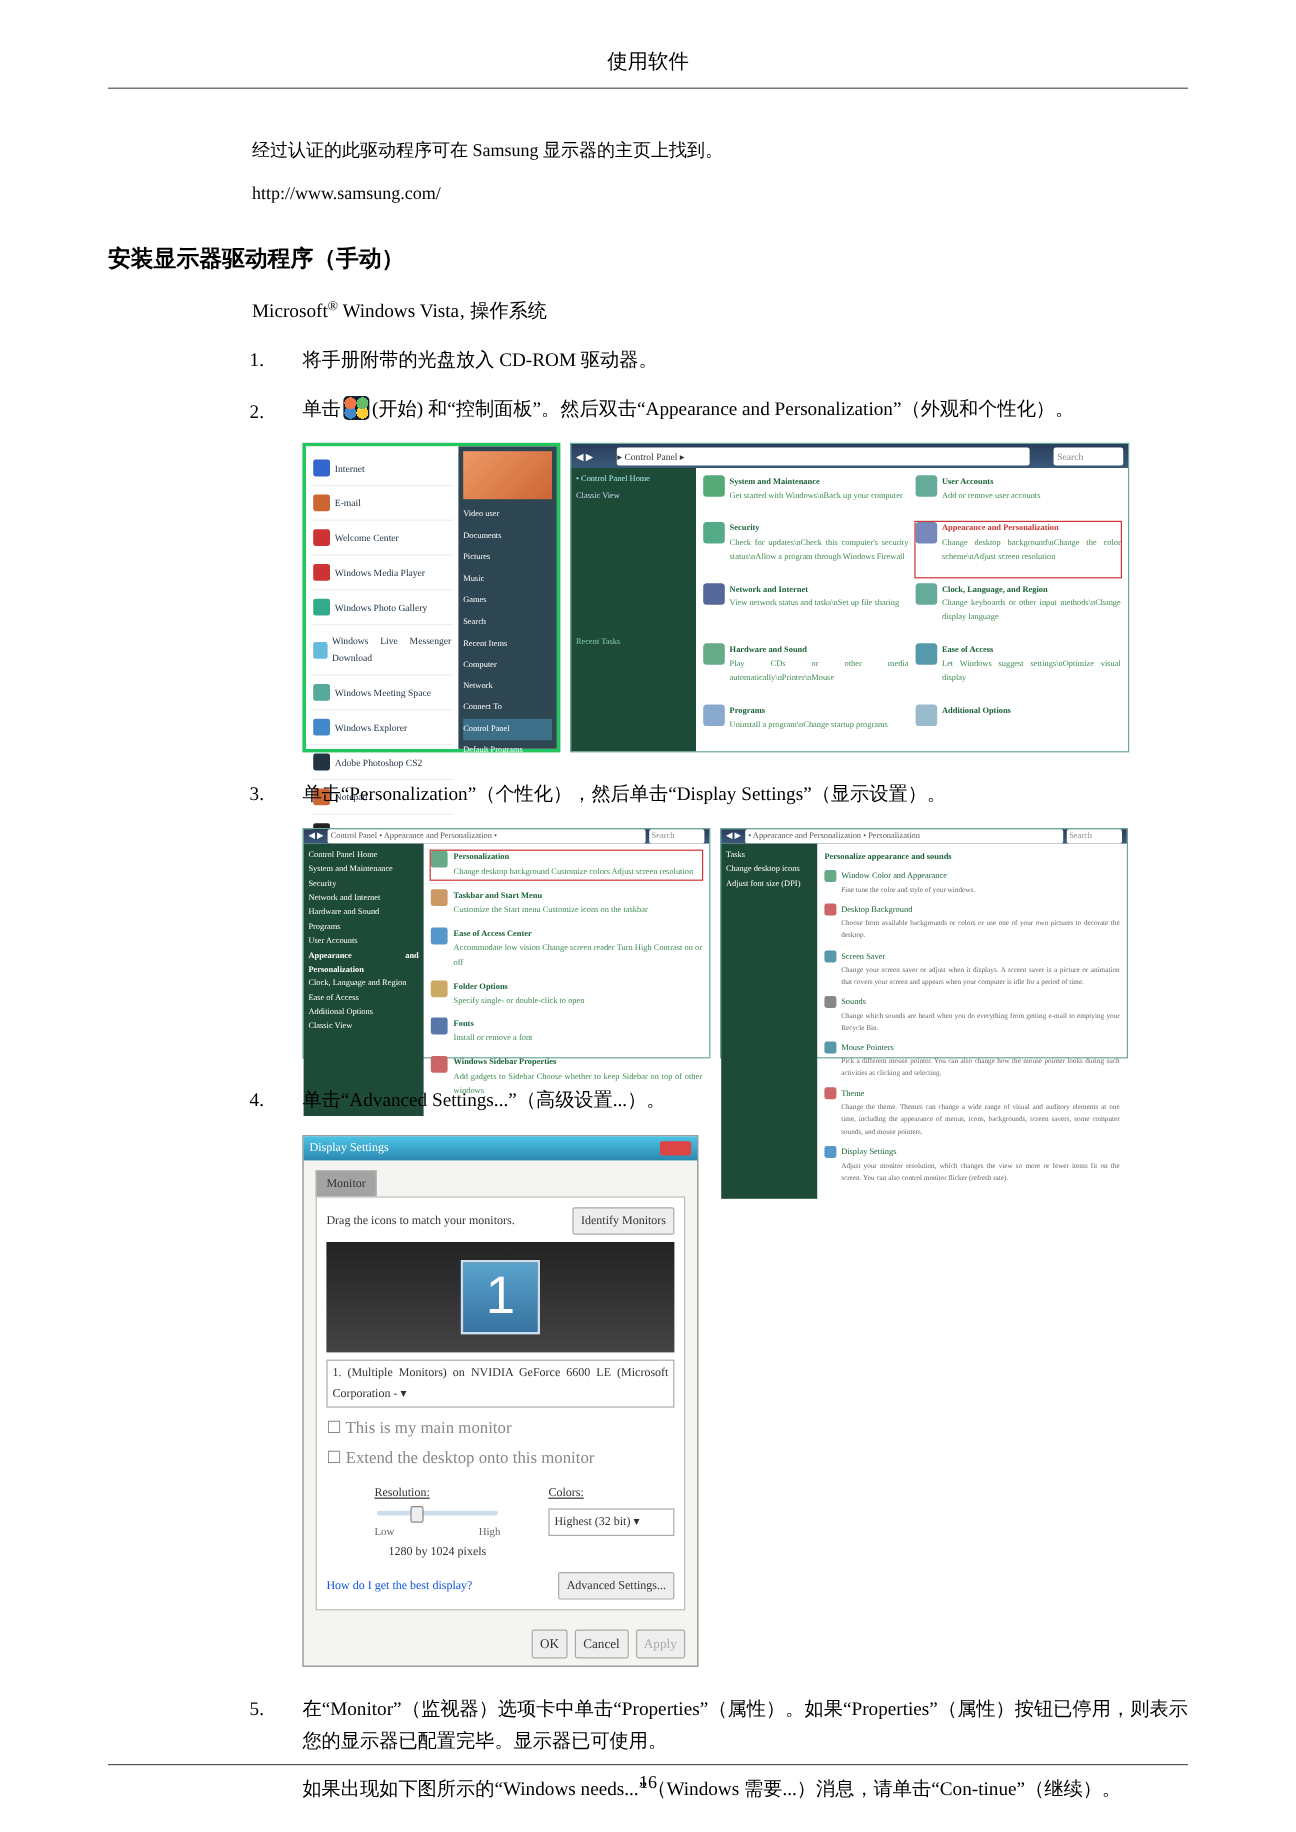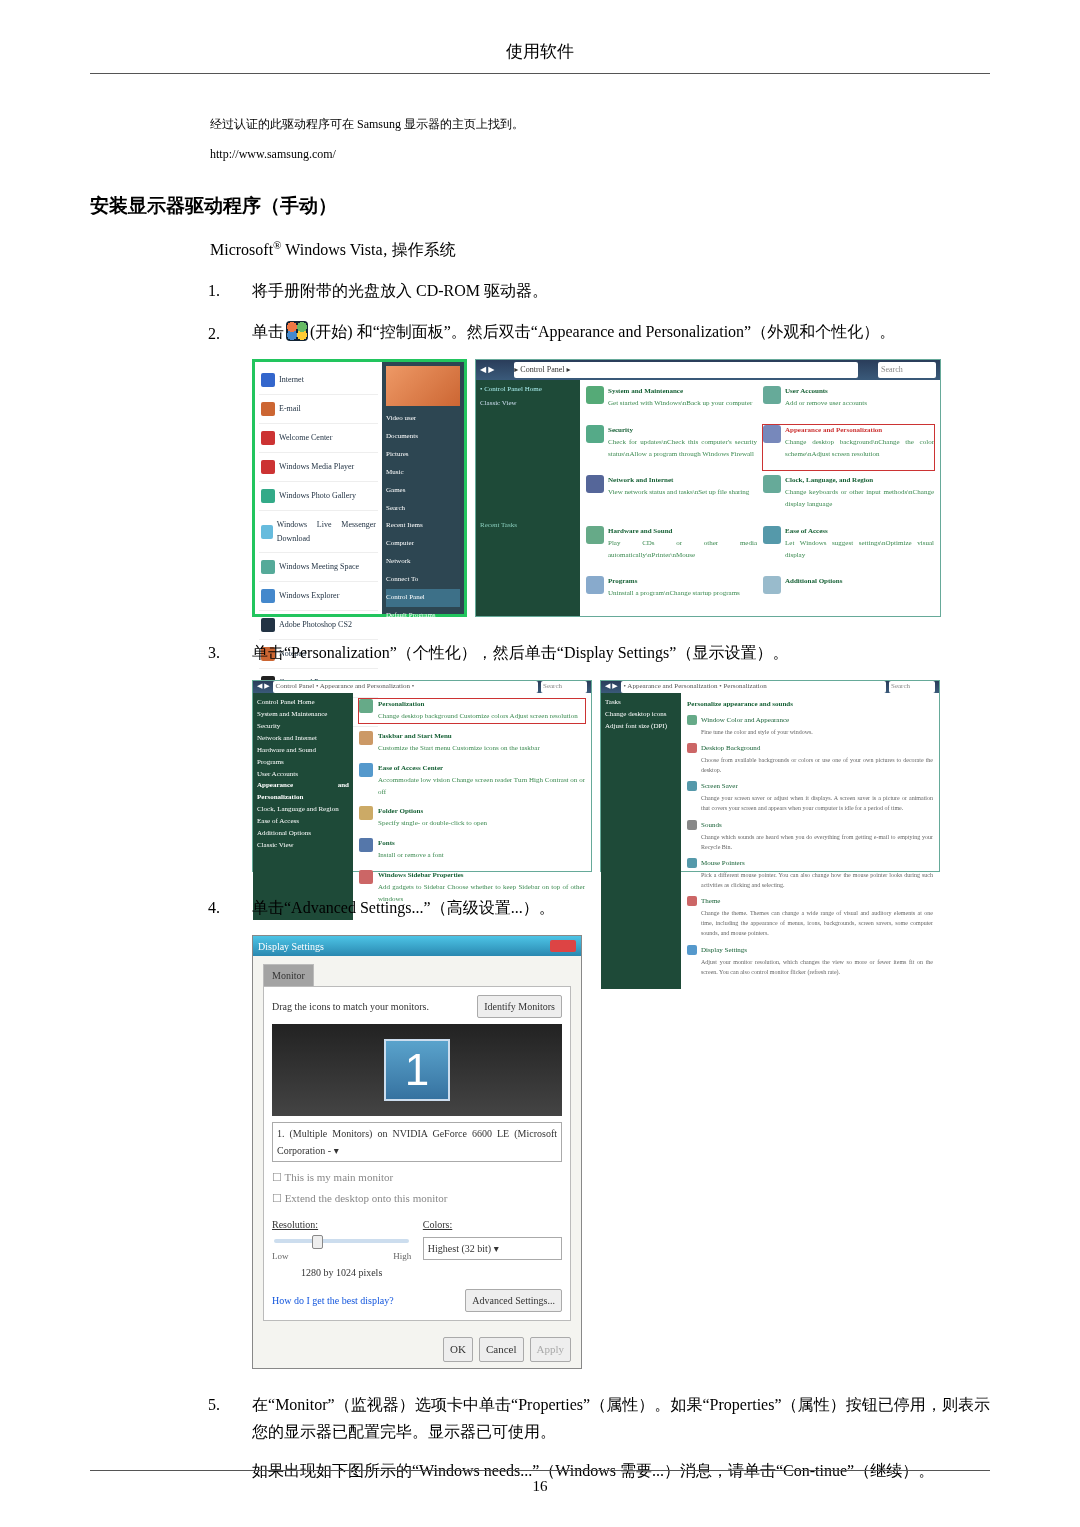--- a/index.html
+++ b/index.html
@@ -21,21 +21,21 @@
     .header-rule {
       border: none;
       border-top: 1px solid #555;
       margin-bottom: 40px;
     }
     .body-text {
       margin-left: 120px;
       margin-right: 20px;
       line-height: 1.7;
       margin-bottom: 10px;
-      font-size: 12px;
+      font-size: 15px;
     }
     .section-heading {
       font-size: 19px;
       margin: 28px 0 18px 0;
     }
     .sub-text {
       margin-left: 120px;
       line-height: 1.6;
       margin-bottom: 14px;
       font-size: 16px;
@@ -230,23 +230,23 @@
     .fig3 .monitor {
       width: 66px; height: 62px;
       background: linear-gradient(#5aa3cc,#3672a0);
       border: 2px solid #cde;
       display:flex;align-items:center;justify-content:center;
       color:#fff;font-size:44px;font-family: Arial, sans-serif;
     }
     .fig3 .dd {
       display:block; width:100%; border:1px solid #aaa;background:#fff; padding:2px 4px; margin-bottom:6px;
     }
-    .fig3 .chk { color:#888; font-size:11px; margin-bottom:2px;}
+    .fig3 .chk { color:#888; font-size:14px; margin-bottom:2px;}
     .fig3 .cols { display:flex; justify-content:space-between; margin-top:8px;}
-    .fig3 .cols .col { width:48%; font-size:10px;}
+    .fig3 .cols .col { width:48%; font-size:10px;margin-left:40px;}
     .fig3 .slider {
       height:4px;background:#cde;margin:6px 2px;border-radius:2px;position:relative;
     }
     .fig3 .slider::after{
       content:'';position:absolute;left:28%;top:-4px;width:9px;height:12px;
       background:#eee;border:1px solid #888;border-radius:2px;
     }
     .fig3 .res-sub { display:flex; justify-content:space-between; font-size:9px; color:#666;}
     .fig3 .lowbar { display:flex; justify-content:space-between; align-items:center; margin-top:8px;}
     .fig3 .link { color:#1155dd; font-size:10px;}

